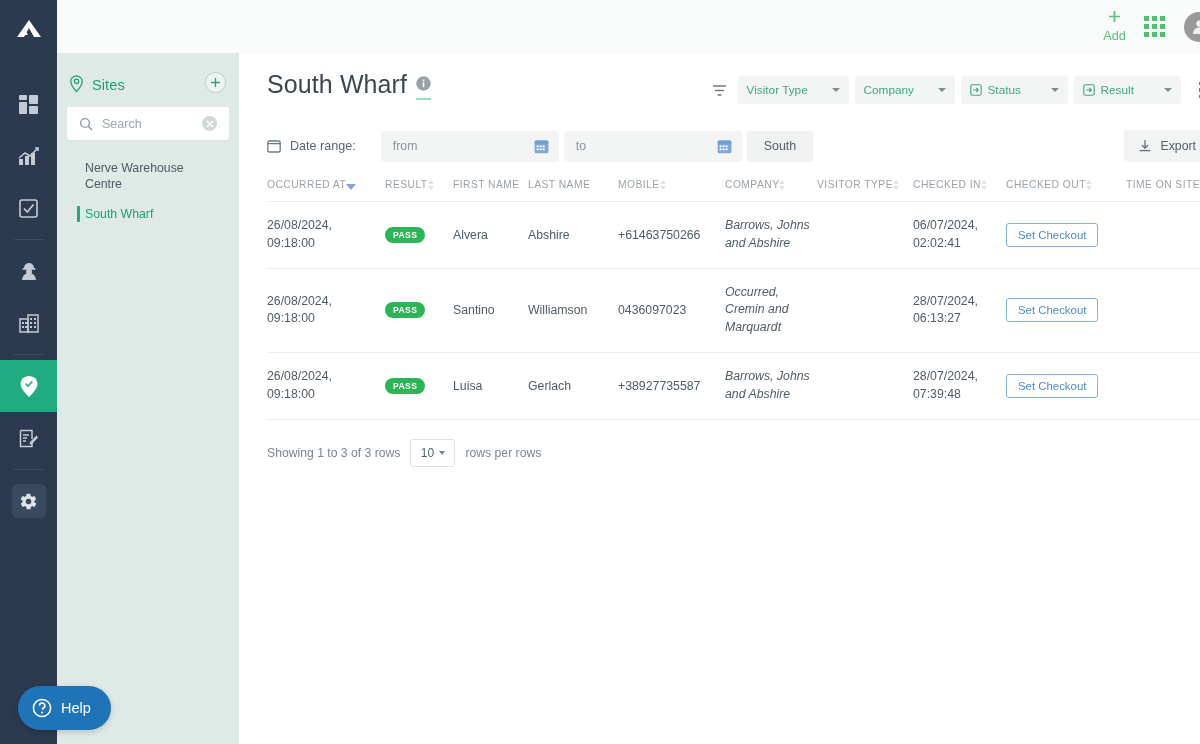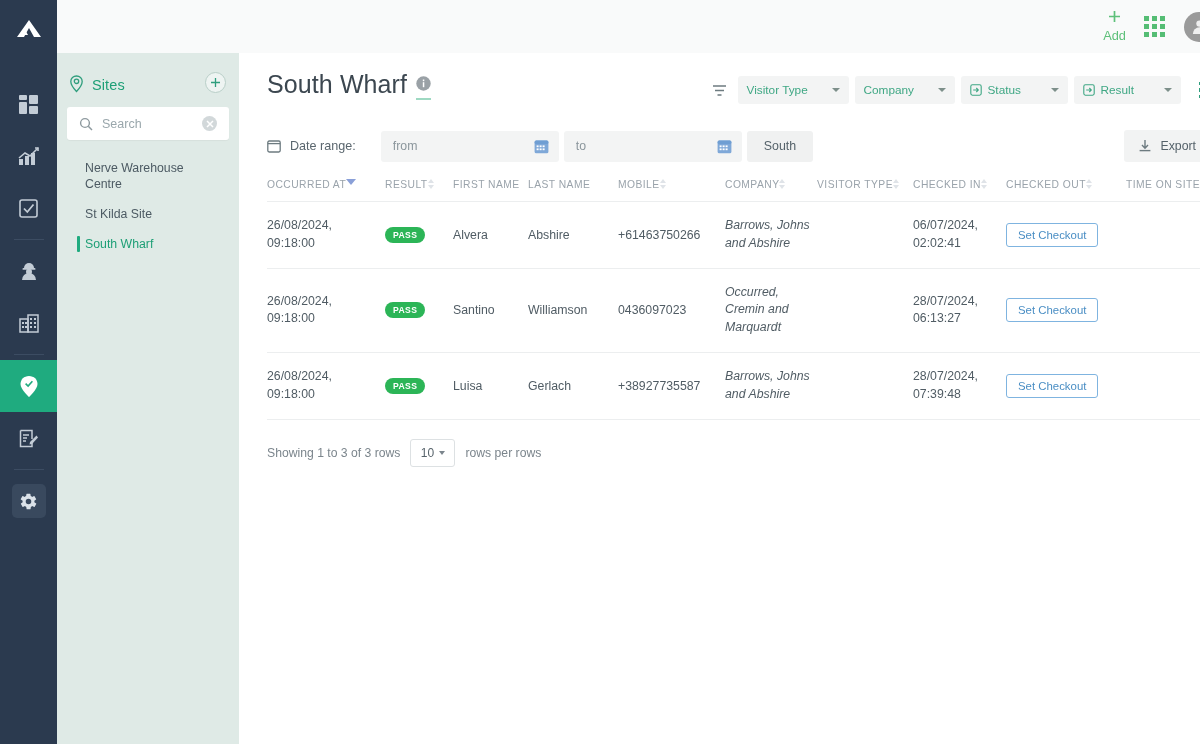--- a/index.html
+++ b/index.html
@@ -188,21 +188,21 @@
   
   .table-wrap { padding: 17px 14px 0 28px; }
   table.grid { width: 100%; border-collapse: collapse; table-layout: fixed; }
   table.grid thead th {
     text-align: left; font-weight: normal;
     font-size: 10.3px; letter-spacing: .45px;
     color: #9aa3ab; text-transform: uppercase;
     padding: 0 0 11px 0; vertical-align: bottom;
     white-space: nowrap;
   }
-  th .th-in { display: flex; align-items: flex-start; }
+  th .th-in { display: flex; align-items: flex-end; }
   .sort-both { display: flex; flex-direction: column; gap: 2px; }
   .sort-both i { width: 0; height: 0; border-left: 3.5px solid transparent; border-right: 3.5px solid transparent; display:block; }
   .sort-both i.up { border-bottom: 4px solid #dfe3e8; }
   .sort-both i.dn { border-top: 4px solid #dfe3e8; }
   .sort-desc { width: 0; height: 0; border-left: 5px solid transparent; border-right: 5px solid transparent; border-top: 6px solid #8aa0d8; }
 
   table.grid tbody td {
     border-top: 1px solid #eceeef;
     padding: 15px 6px 15px 0;
     font-size: 12.3px; color: #505c64;
@@ -370,21 +370,20 @@
       <input class="search-input" type="text" placeholder="Search" style="">
       <span class="clear-x">
         <svg width="8" height="8" viewBox="0 0 8 8">
           <path d="M1 1 L7 7 M7 1 L1 7" stroke="#ffffff" stroke-width="1.5"></path>
         </svg>
       </span>
     </div>
 
     <div class="site-list">
       <div class="site-item">Nerve Warehouse Centre</div>
-      <div class="site-item">St Kilda Site</div>
       <div class="site-item active">South Wharf</div>
     </div>
   </div>
 
   <div class="main">
 
     <div class="topbar">
       <span class="top-add">
         <svg width="13" height="13" viewBox="0 0 13 13">
           <path d="M6.5 1 V12 M1 6.5 H12" stroke="#5ec07a" stroke-width="1.7"></path>
@@ -670,14 +669,24 @@
         <span class="rows-select">
           <span>10</span>
           <span class="caret2"></span>
         </span>
         <span>rows per rows</span>
       </div>
 
     </div>
   </div>
 
+  <div class="help-btn">
+    <span style="display:flex;">
+      <svg width="20" height="20" viewBox="0 0 20 20">
+        <circle cx="10" cy="10" r="8.6" fill="none" stroke="#ffffff" stroke-width="1.5"></circle>
+        <path d="M7.4 7.6 a2.7 2.7 0 1 1 3.3 2.8 v1.4" fill="none" stroke="#ffffff" stroke-width="1.6"></path>
+        <circle cx="10.1" cy="14.6" r="1" fill="#ffffff"></circle>
+      </svg>
+    </span>
+    <span>Help</span>
+  </div>
 
 </div>
 
 </body></html>

